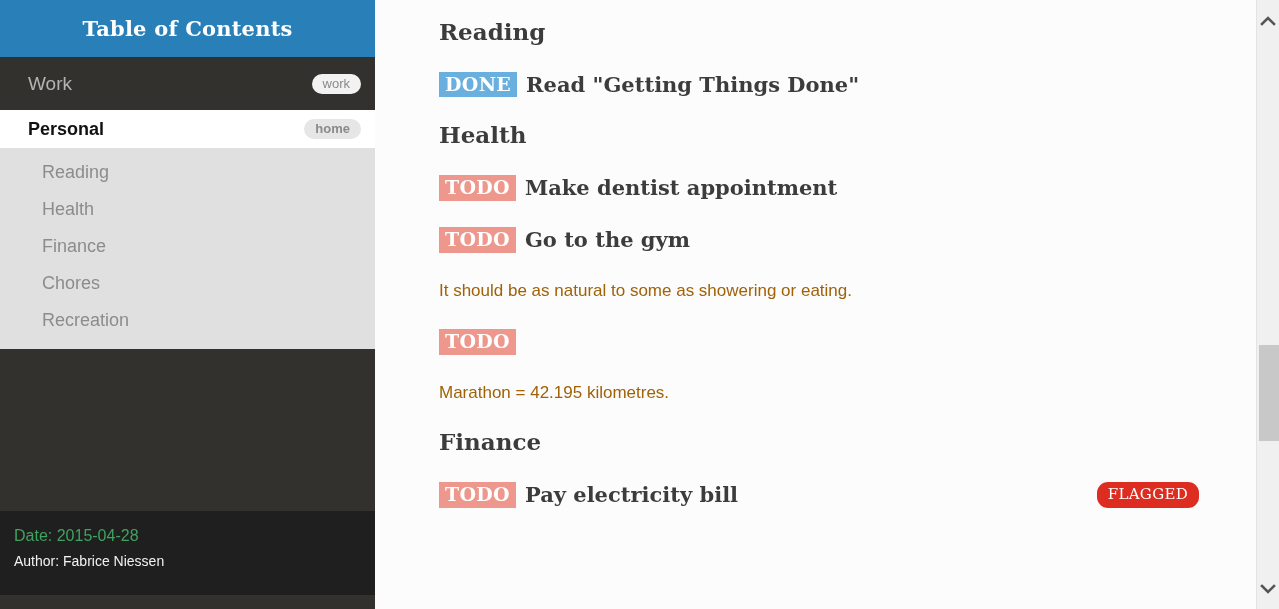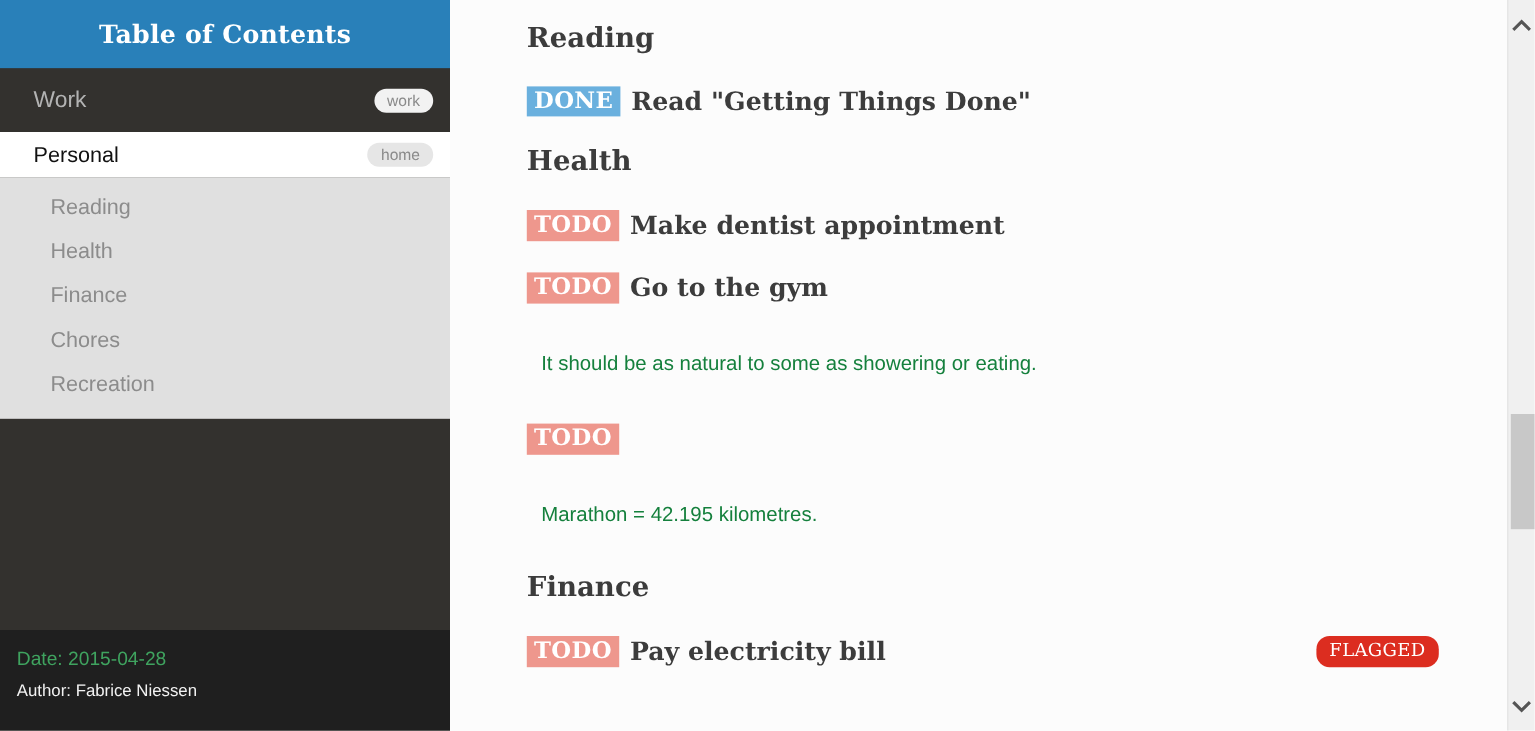--- a/index.html
+++ b/index.html
@@ -61,21 +61,21 @@
     box-sizing: border-box;
     font-size: 19px;
     color: #b3b3b3;
     background: #33312e;
   }
   .toc-top .toc-label { flex: 1 1 auto; }
 
   .toc-top.active {
     background: #ffffff;
     color: #111111;
-    font-weight: normal;
+    font-weight: bold;
     height: 38px;
     font-size: 18px;
   }
 
   .toc-sub-group {
     background: #e0e0e0;
     padding: 6px 0 10px 0;
   }
 
   .toc-sub {
@@ -96,21 +96,21 @@
     line-height: 1;
     color: #8a8a8a;
     white-space: nowrap;
   }
   .tag-on-dark { background: #f2f2f2; }
   .tag-on-light { background: #e6e6e6; }
 
   .sidebar-footer {
     position: absolute;
     left: 0;
-    bottom: 0;
+    bottom: 14px;
     width: 375px;
     height: 84px;
     background: #1f1f1f;
     box-sizing: border-box;
     padding: 16px 0 0 14px;
   }
   .footer-date {
     color: #3fa35f;
     font-size: 16px;
     margin-bottom: 8px;
@@ -179,22 +179,22 @@
     font-size: 15px;
     letter-spacing: 0.3px;
     padding: 4px 11px 5px 11px;
     border-radius: 11px;
     line-height: 1.1;
   }
 
   p.para {
     font-family: "Liberation Sans", sans-serif;
     font-size: 17px;
-    color: #15803d;
-    margin: 12px;
+    color: #a16207;
+    margin: 0;
     line-height: 1.4;
   }
 
   .sp-h2   { height: 24px; }
   .sp-task { height: 26px; }
   .sp-para { height: 26px; }
 
   
   .scrollbar {
     position: absolute;

